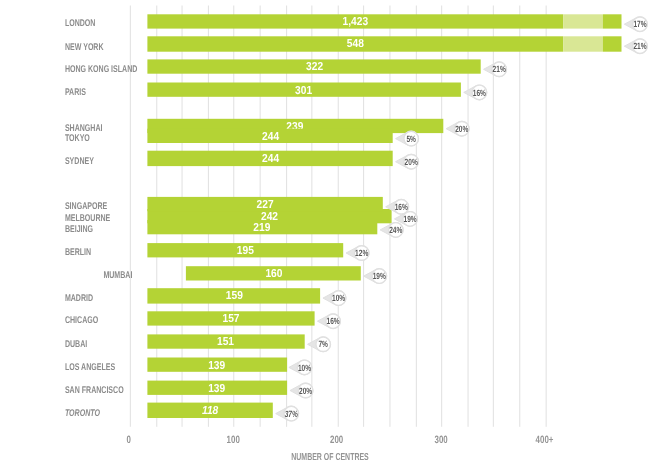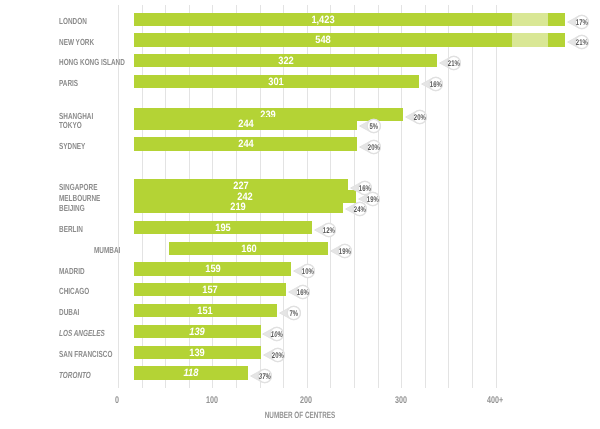--- a/index.html
+++ b/index.html
@@ -205,21 +205,21 @@
       <div class="row" style="top: 303.98px;">
         <div class="cat-label" style="color: rgb(140, 140, 140);">DUBAI</div>
         <div class="bar" style="left: 118px; width: 142.7px; background: rgb(180, 211, 53);"></div>
         <div class="bar-val" style="left: 149.35px; color: rgb(255, 255, 255);">151</div>
         <div class="badge" style="left: 261.5px;"><svg width="28" height="22" viewBox="0 0 28 22" shape-rendering="geometricPrecision">
             <path d="M1.6 11 L12.59 5.06 A6.75 6.75 0 1 1 12.59 16.94 Z" fill="#e5e5e5" stroke="#e0e0e0" stroke-width="0.9" stroke-linejoin="round"></path>
             <circle cx="15.8" cy="11" r="6.6" fill="#ffffff" stroke="#e0e0e0" stroke-width="1.3"></circle>
             <text x="15.8" y="13.9" text-anchor="middle" font-size="8.3" font-weight="700" fill="#585858" transform="translate(15.8,0) scale(0.72,1) translate(-15.8,0)">7%</text>
           </svg></div>
       </div>
-      <div class="row" style="top: 324.8px; font-style: italic;">
+      <div class="row" style="top: 324.8px;">
         <div class="cat-label" style="color: rgb(140, 140, 140);">LOS ANGELES</div>
         <div class="bar" style="left: 118px; width: 126.6px; background: rgb(180, 211, 53);"></div>
         <div class="bar-val" style="left: 141.3px; color: rgb(255, 255, 255);">139</div>
         <div class="badge" style="left: 245.4px;"><svg width="28" height="22" viewBox="0 0 28 22" shape-rendering="geometricPrecision">
             <path d="M1.6 11 L12.59 5.06 A6.75 6.75 0 1 1 12.59 16.94 Z" fill="#e5e5e5" stroke="#e0e0e0" stroke-width="0.9" stroke-linejoin="round"></path>
             <circle cx="15.8" cy="11" r="6.6" fill="#ffffff" stroke="#e0e0e0" stroke-width="1.3"></circle>
             <text x="15.8" y="13.9" text-anchor="middle" font-size="8.3" font-weight="700" fill="#585858" transform="translate(15.8,0) scale(0.72,1) translate(-15.8,0)">10%</text>
           </svg></div>
       </div>
       <div class="row" style="top: 345.62px;">

